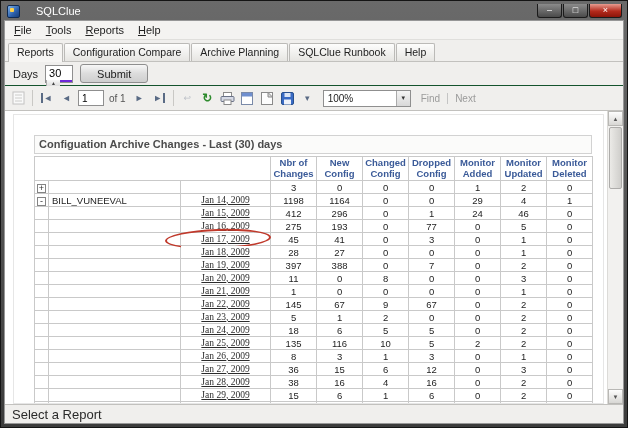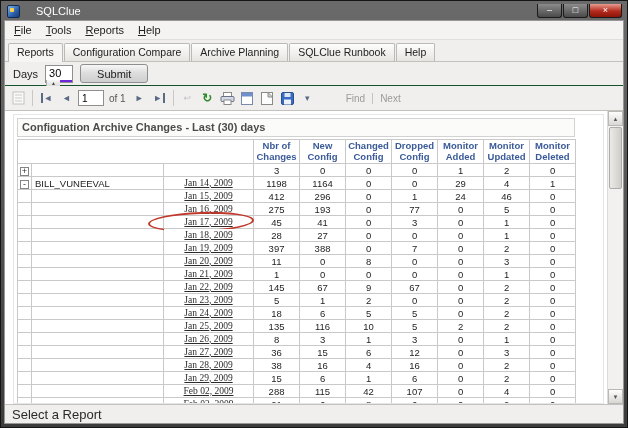--- a/index.html
+++ b/index.html
@@ -112,28 +112,28 @@
   .zoom-combo {
     width: 88px; height: 17px; border: 1px solid #8f8f8f; background: #fff;
     display: flex; align-items: center; font-size: 10px; color: #222;
     padding-left: 4px; margin-left: 4px;
   }
   .zoom-combo .arrow-box {
     margin-left: auto; width: 14px; height: 100%;
     background: linear-gradient(#f4f4f4, #d8d8d8); border-left: 1px solid #aaa;
     display: flex; align-items: center; justify-content: center; font-size: 7px; color: #333;
   }
-  .find-area { margin-left: 20px; display: flex; align-items: center; color: #9b9b9b; }
+  .find-area { display: flex; align-items: center; color: #9b9b9b; }
   .find-link { padding: 0 7px; }
   .next-link { padding: 0 7px; border-left: 1px solid #c4c4c4; }
 
   
   .rv-body { flex: 1; background: #fff; display: flex; overflow: hidden; }
   .rv-canvas {
-    flex: 1; margin: 3px 3px 0 8px; padding: 3px;
+    flex: 1; margin: 3px 3px 0 8px; padding: 20px;
     border: 1px solid #e6e6e6; overflow: hidden;
   }
   .report-title {
     width: 558px; font-size: 11px; font-weight: bold; color: #4c4c4c;
     border: 1px solid #d2d2d2; background: #fbfbfa; padding: 2px 5px 3px 4px;
   }
 
   table.report { border-collapse: collapse; margin-top: 2px; table-layout: fixed; width: 558px; }
   col.c-expand { width: 14px; } col.c-name { width: 132px; } col.c-date { width: 90px; }
   col.c-val { width: 46px; }
@@ -278,20 +278,24 @@
           </svg>
       </span>
       <span class="rv-icon">
         <svg width="13" height="13" viewBox="0 0 13 13">
             <rect x="0.5" y="0.5" width="12" height="12" rx="1.5" fill="#3a6bc4" stroke="#27508f"></rect>
             <rect x="3.5" y="1" width="6" height="4" fill="#dce6f5"></rect>
             <rect x="3" y="7.5" width="7" height="5" fill="#eef2fa"></rect>
           </svg>
       </span>
       <span class="rv-icon">▾</span>
+      <span class="zoom-combo">
+        <span>100%</span>
+        <span class="arrow-box">▾</span>
+      </span>
       <span class="find-area">
         <span class="find-link">Find</span>
         <span class="next-link">Next</span>
       </span>
     </div>
 
     <div class="rv-body">
       <div class="rv-canvas">
         <div class="report-title">Configuation Archive Changes - Last (30) days</div>
 

